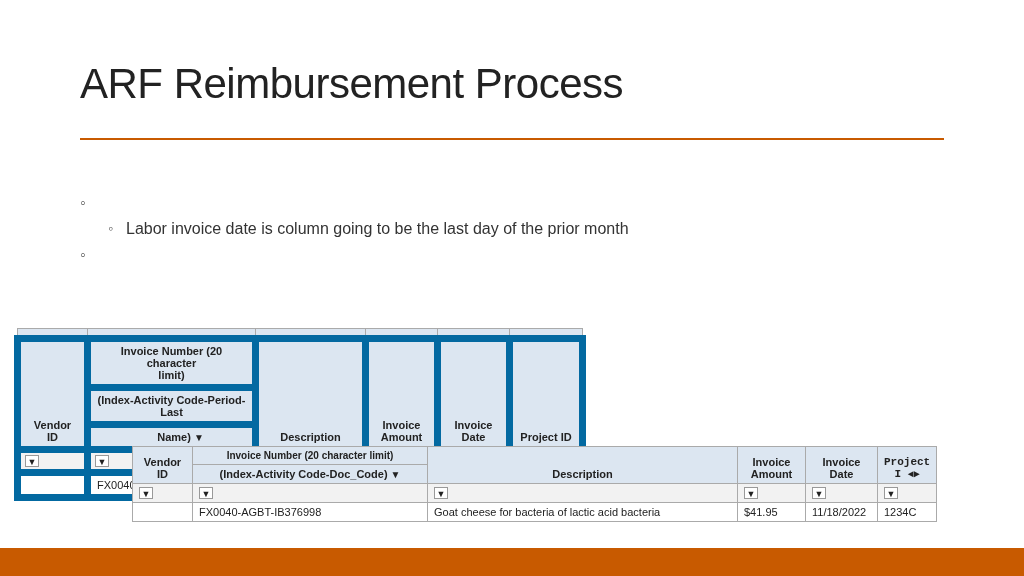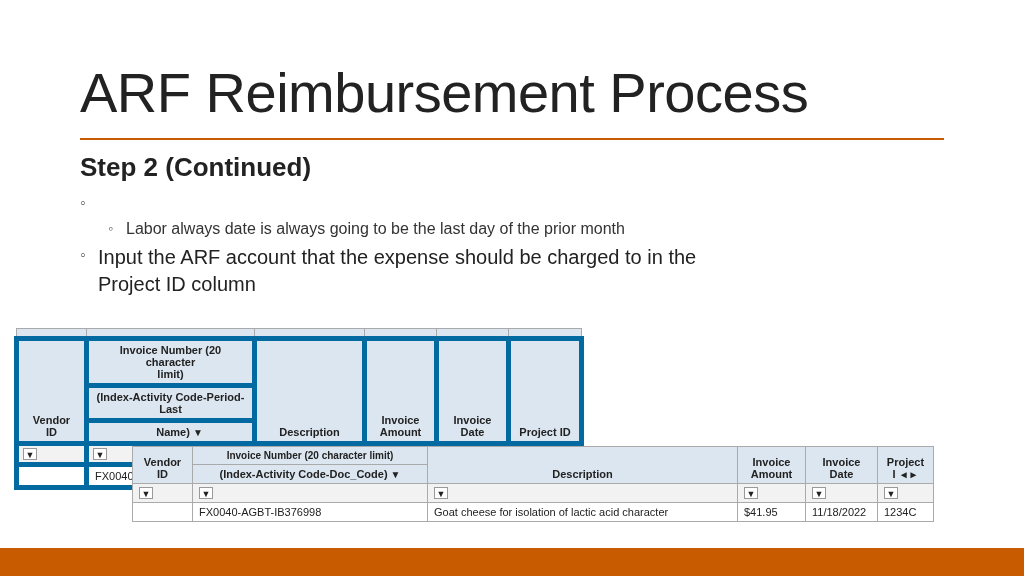--- a/index.html
+++ b/index.html
@@ -37,21 +37,21 @@
       right: 80px;
       height: 2px;
       background: #c85a00;
     }
 
     
     .main-title {
       position: absolute;
       top: 60px;
       left: 80px;
-      font-size: 56px;
+      font-size: 42px;
       font-weight: 300;
       color: #222222;
       letter-spacing: -0.5px;
     }
 
     
     .step-heading {
       position: absolute;
       top: 152px;
       left: 80px;
@@ -122,21 +122,21 @@
       position: absolute;
       top: 0;
       left: 14px;
       border-collapse: collapse;
       font-size: 12px;
       background: #ffffff;
       border: 1px solid #aaaaaa;
     }
 
     .table-first th, .table-first td {
-      border: 5px solid #0369a1;
+      border: 7px solid #0369a1;
       padding: 3px 6px;
       vertical-align: top;
       color: #222;
     }
 
     .table-first th {
       background: #dce6f1;
       font-weight: 600;
       font-size: 11px;
     }
@@ -209,51 +209,49 @@
     .table-second td {
       background: #ffffff;
       font-size: 11px;
     }
 
     .th2-vendor { width: 60px; }
     .th2-invoice-num { width: 235px; }
     .th2-description { width: 310px; }
     .th2-inv-amount { width: 68px; }
     .th2-inv-date { width: 72px; }
-    .th2-project { width: 56px; }
+    .th2-project { width: 56px; font-family: Liberation Mono, monospace; }
 
     .row-highlight {
       background: #ffffff;
     }
   </style>
 </head>
 <body>
 
 <div class="slide-container">
 
   <div class="main-title">ARF Reimbursement Process</div>
 
   <div class="title-underline"></div>
 
-  <div class="step-heading">Step 2 (Continued)</div>
 
   <div class="bullet-list">
 
     <div class="bullet-item">
       <span class="bullet-dot">◦</span>
     </div>
 
     <div class="sub-bullet">
       <span class="sub-bullet-dot">◦</span>
-      <span class="sub-bullet-text">Labor always date is always going to be the last day of the prior month</span>
+      <span class="sub-bullet-text">Labor invoice date is column going to be the last day of the prior month</span>
     </div>
 
     <div class="bullet-item">
       <span class="bullet-dot">◦</span>
-      <span class="bullet-text">Input the ARF account that the expense should be charged to in the<br>Project ID column</span>
     </div>
   </div>
 
   <div class="tables-area">
 
     <table class="table-first">
       <thead>
 
         <tr>
           <td class="th-vendor" style="background:#dce6f1; border:1px solid #aaa; height:10px; overflow:hidden;"></td>
@@ -349,21 +347,21 @@
           <td><span class="filter-box">▼</span></td>
           <td><span class="filter-box">▼</span></td>
           <td><span class="filter-box">▼</span></td>
           <td><span class="filter-box">▼</span></td>
         </tr>
       </thead>
       <tbody>
         <tr class="row-highlight">
           <td></td>
           <td>FX0040-AGBT-IB376998</td>
-          <td>Goat cheese for isolation of lactic acid character</td>
+          <td>Goat cheese for bacteria of lactic acid bacteria</td>
           <td>$41.95</td>
           <td>11/18/2022</td>
           <td>1234C</td>
         </tr>
       </tbody>
     </table>
 
   </div>
 
   <div class="bottom-bar"></div>

